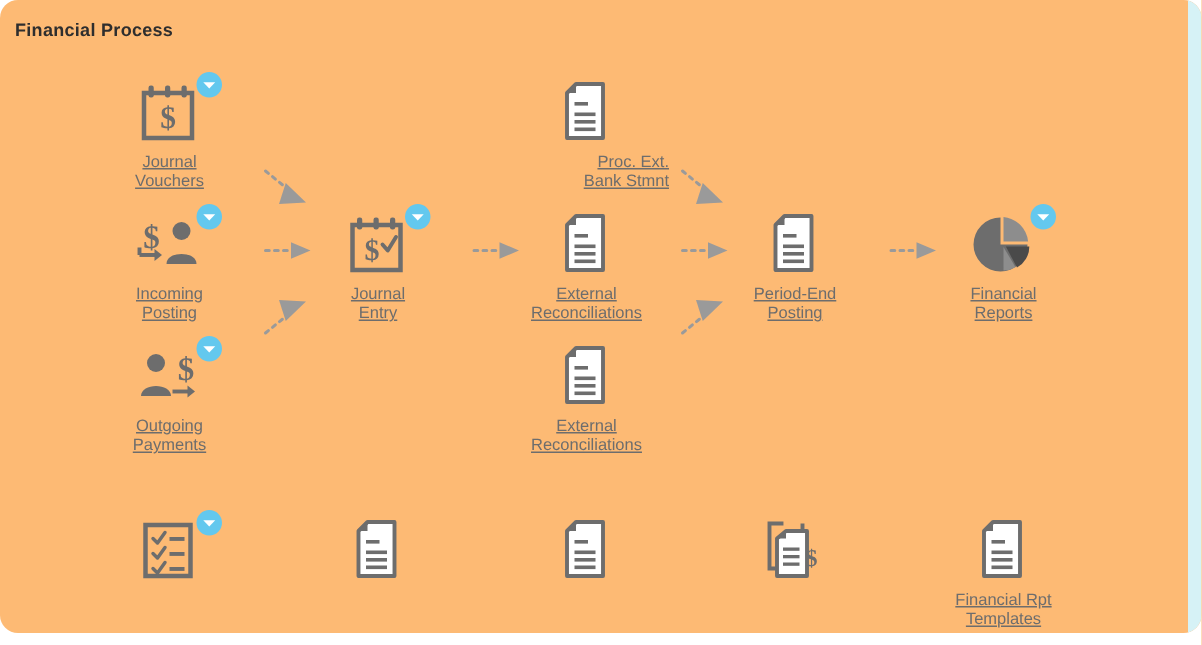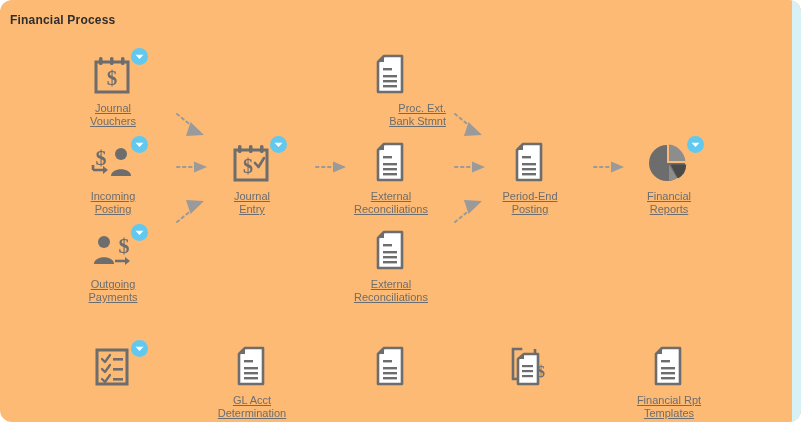--- a/index.html
+++ b/index.html
@@ -238,22 +238,20 @@
         <svg width="34" height="42" viewBox="0 0 34 42">
         <path d="M10 2 L28 2 L28 38 L4 38 L4 8 Z" fill="#ffffff" stroke="#6d6d6d" stroke-width="2.6" stroke-linejoin="round"></path>
         <path d="M10 2 L4 8 L10 8 Z" fill="#6d6d6d"></path>
         <rect x="9" y="14" width="9" height="2.4" fill="#6d6d6d"></rect>
         <rect x="9" y="21" width="14" height="2.4" fill="#6d6d6d"></rect>
         <rect x="9" y="26" width="14" height="2.4" fill="#6d6d6d"></rect>
         <rect x="9" y="31" width="14" height="2.4" fill="#6d6d6d"></rect>
       </svg>
 
      </div>
-     <div class="label">GL Acct
-Determination</div>
       </div>
       <div class="node" style="left: 336px; top: 344px;">
         <div class="iconwrap">
         <svg width="34" height="42" viewBox="0 0 34 42">
         <path d="M10 2 L28 2 L28 38 L4 38 L4 8 Z" fill="#ffffff" stroke="#6d6d6d" stroke-width="2.6" stroke-linejoin="round"></path>
         <path d="M10 2 L4 8 L10 8 Z" fill="#6d6d6d"></path>
         <rect x="9" y="14" width="9" height="2.4" fill="#6d6d6d"></rect>
         <rect x="9" y="21" width="14" height="2.4" fill="#6d6d6d"></rect>
         <rect x="9" y="26" width="14" height="2.4" fill="#6d6d6d"></rect>
         <rect x="9" y="31" width="14" height="2.4" fill="#6d6d6d"></rect>

